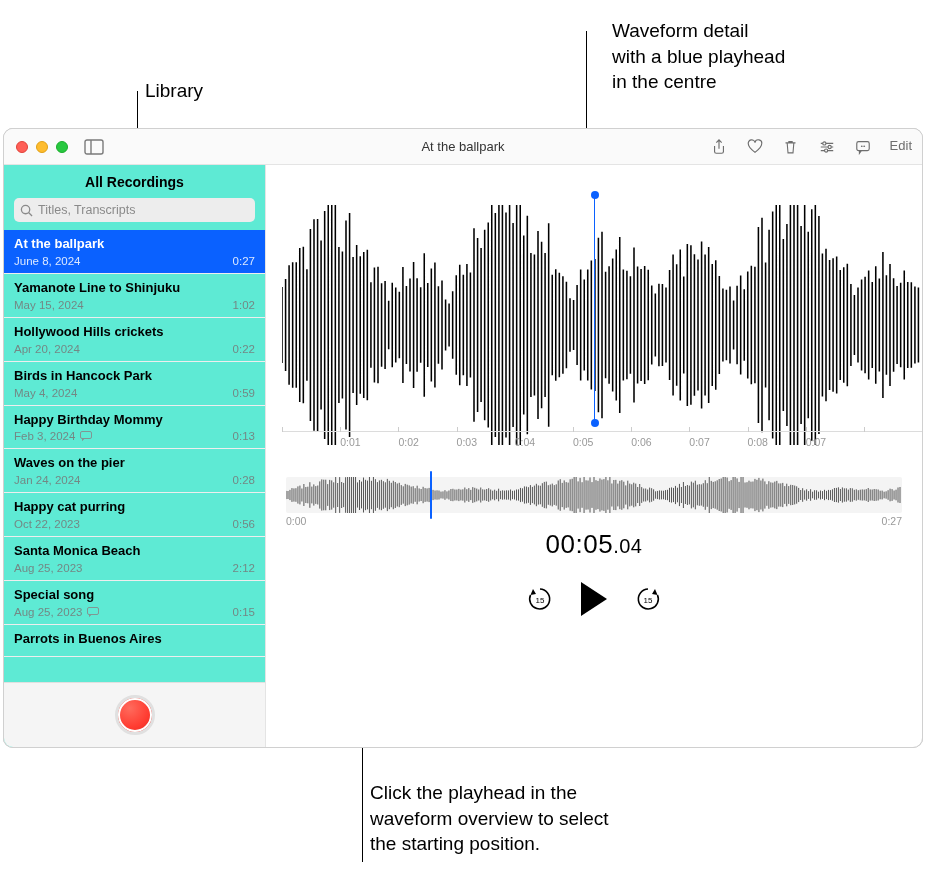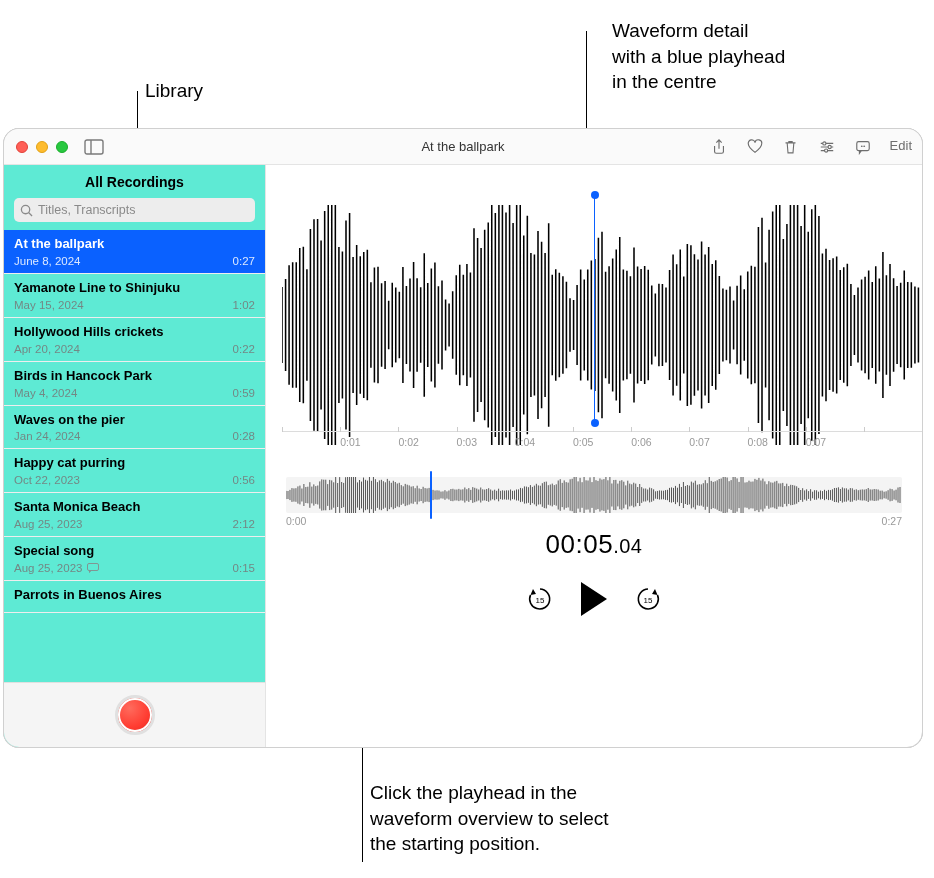--- a/index.html
+++ b/index.html
@@ -27,21 +27,21 @@
   .callout-v { width: 1px; }
 
   
   .window {
     position: absolute;
     left: 3px;
     top: 128px;
     width: 920px;
     height: 620px;
     border: 1px solid #d0d0d0;
-    border-radius: 16px;
+    border-radius: 10px;
     background: #fff;
     overflow: hidden;
     box-shadow: 0 0 0.5px rgba(0,0,0,0.3);
     display: flex;
     flex-direction: column;
   }
 
   .titlebar {
     height: 36px;
     display: flex;
@@ -407,20 +407,35 @@
           <div class="rec">
             <div class="rec-title">Birds in Hancock Park</div>
             <div class="rec-sub">
               <span class="left">
                 <span>May 4, 2024</span>
               </span>
               <span>0:59</span>
             </div>
           </div>
           <div class="rec">
+            <div class="rec-title">Happy Birthday Mommy</div>
+            <div class="rec-sub">
+              <span class="left">
+                <span>Feb 3, 2024</span>
+                <span class="bubble-icon transcript-badge-icon">
+                  <svg viewBox="0 0 12 10" width="12" height="10" fill="none" stroke="currentColor" stroke-width="1">
+                    <rect x="0.5" y="0.5" width="11" height="7" rx="1.5"></rect>
+                    <path d="M4 7.5 l-1.5 2 v-2"></path>
+                  </svg>
+                </span>
+              </span>
+              <span>0:13</span>
+            </div>
+          </div>
+          <div class="rec">
             <div class="rec-title">Waves on the pier</div>
             <div class="rec-sub">
               <span class="left">
                 <span>Jan 24, 2024</span>
               </span>
               <span>0:28</span>
             </div>
           </div>
           <div class="rec">
             <div class="rec-title">Happy cat purring</div>

